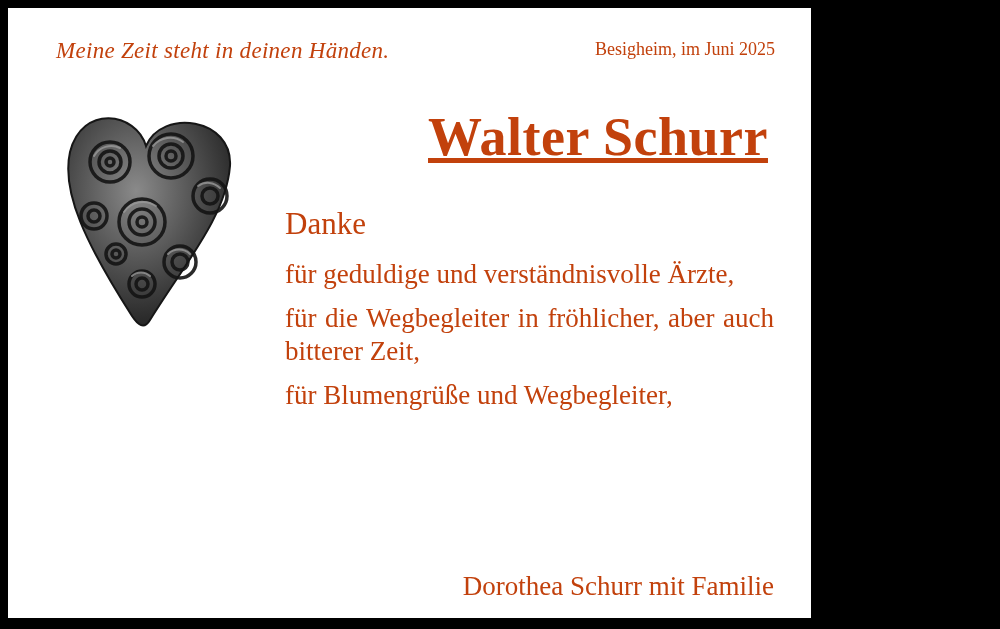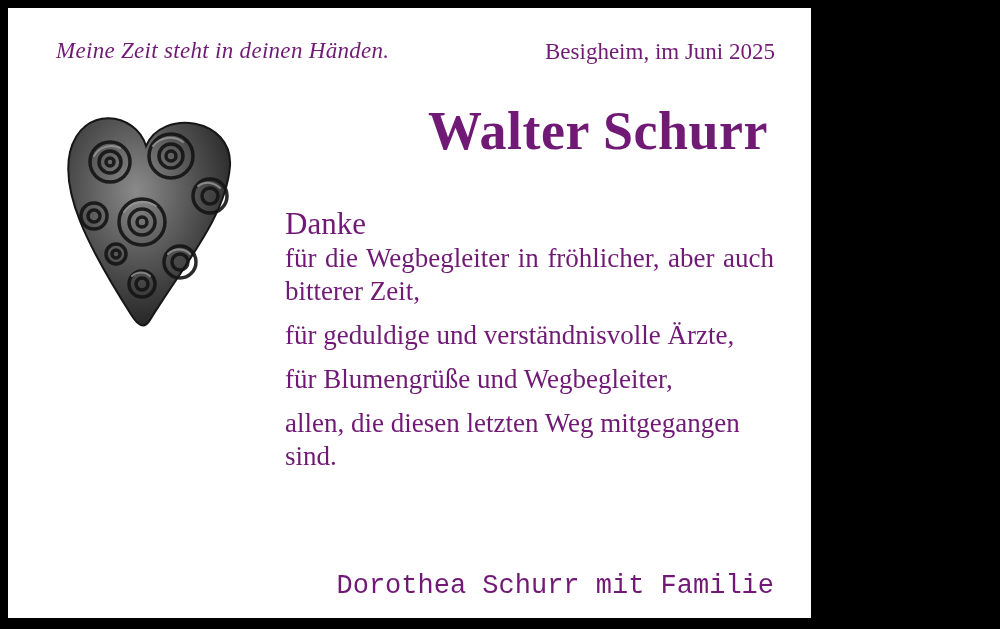--- a/index.html
+++ b/index.html
@@ -2,53 +2,52 @@
 <html lang="de"><head>
 <meta charset="utf-8">
 <style>
   html,body{margin:0;padding:0;background:#000;}
   .page{
     width:820px;height:629px;box-sizing:border-box;
     background:#fff;
     border:solid #000;border-width:8px 9px 11px 8px;
     position:relative;overflow:hidden;
     font-family:"Liberation Serif", serif;
-    color:#701a75;
+    color:#c2410c;
   }
   .quote{
     position:absolute;left:48px;top:30px;
     font-style:italic;font-size:23px;letter-spacing:.3px;
   }
   .dateline{
     position:absolute;right:36px;top:31px;
-    font-size:23px;
+    font-size:18px;
   }
   .heart-wrap{
     position:absolute;left:50px;top:96px;width:182px;height:232px;
   }
   .title{
-    position:absolute;left:240px;top:92px;width:700px;
+    position:absolute;left:240px;top:98px;width:700px;
     text-align:center;font-size:54px;font-weight:bold;
-    letter-spacing:.5px;white-space:nowrap;
+    letter-spacing:.5px;white-space:nowrap;text-decoration:underline;
   }
   .thanks{
     position:absolute;left:277px;right:37px;top:198px;
   }
   .thanks-heading{
-    font-size:31px;font-weight:normal;margin:0 0 0 0;
+    font-size:31px;font-weight:normal;margin:0 0 16px 0;
   }
   .thanks p{
     font-size:27px;line-height:33px;margin:0 0 11px 0;
     text-align:justify;
   }
   .thanks p:last-child{text-align:left;}
   .signature{
     position:absolute;right:37px;top:563px;
     font-size:27px;
-    font-family:Liberation Mono, monospace;
   }
 </style>
 </head>
 <body>
 
 <div class="page">
 
   <div class="quote">Meine Zeit steht in deinen Händen.</div>
 
   <div class="dateline">Besigheim, im Juni 2025</div>
@@ -101,21 +100,20 @@
         <path d="M110,150 a16,16 0 0 1 22,0"></path>
         <path d="M74,172 a13,13 0 0 1 18,0"></path>
       </g>
     </svg>
   </div>
 
   <div class="title">Walter Schurr</div>
 
   <div class="thanks">
     <h2 class="thanks-heading">Danke</h2>
+    <p>für geduldige und verständnisvolle Ärzte,</p>
     <p>für die Wegbegleiter in fröhlicher, aber auch bitterer Zeit,</p>
-    <p>für geduldige und verständnisvolle Ärzte,</p>
     <p>für Blumengrüße und Wegbegleiter,</p>
-    <p>allen, die diesen letzten Weg mitgegangen sind.</p>
   </div>
 
   <div class="signature">Dorothea Schurr mit Familie</div>
 
 </div>
 
 </body></html>

